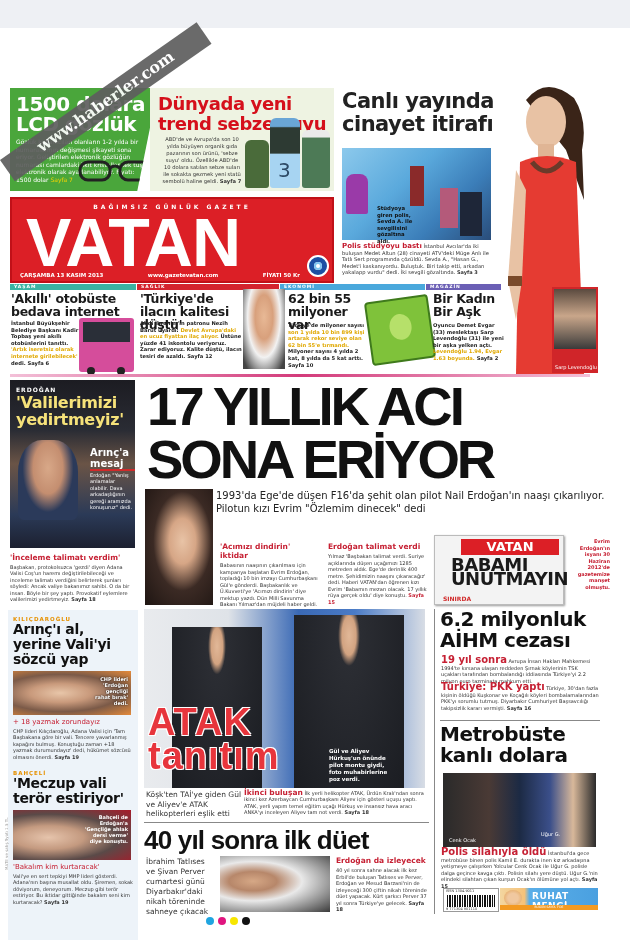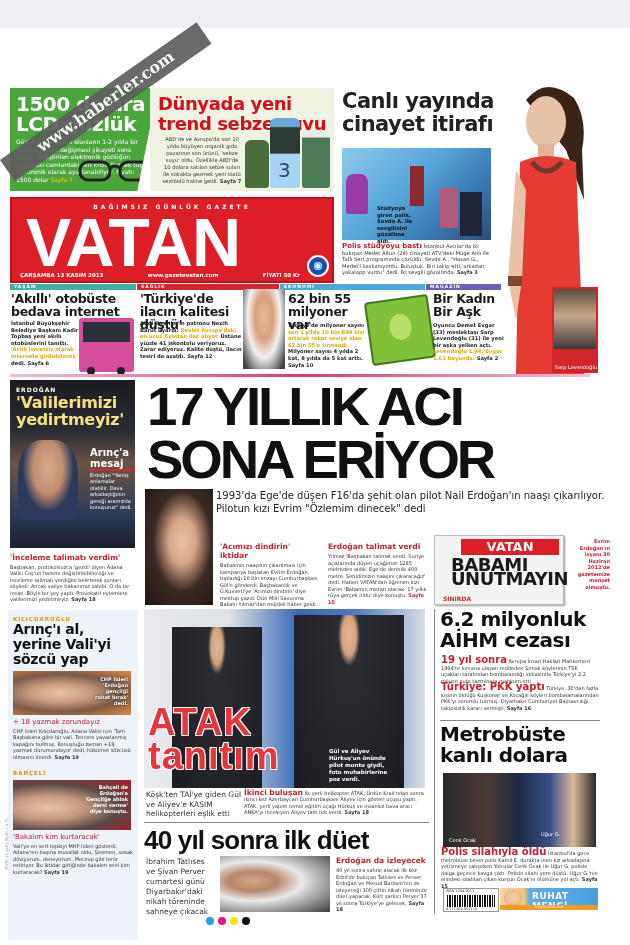--- a/index.html
+++ b/index.html
@@ -247,39 +247,40 @@
     <div class="kick2">KILIÇDAROĞLU</div>
     <div class="h">Arınç'ı al, yerine Vali'yi sözcü yap</div>
     <div class="kph">
         <div class="c" style="width:36px">CHP lideri 'Erdoğan gençliği rahat bırak' dedi.</div>
       </div>
     <div class="sub">+ 18 yazmak zorundayız</div>
     <div class="t"><span>CHP lideri Kılıçdaroğlu, Adana Valisi için 'Tam Başbakana göre bir vali. Tencere yavarlanmış kapağını bulmuş. Konuştuğu zaman +18 yazmak durumundayız' dedi, hükümet sözcüsü olmasını önerdi.</span> <b>Sayfa 19</b></div>
   </div>
   <div style="padding:10px 5px 0 5px">
     <div class="kick2">BAHÇELİ</div>
+    <div class="h">'Meczup vali terör estiriyor'</div>
     <div class="bph">
         <div class="c">Bahçeli de Erdoğan'a 'Gençliğe ahlak dersi verme' diye konuştu.</div>
       </div>
     <div class="sub">'Bakalım kim kurtaracak'</div>
     <div class="t"><span>Vali'ye en sert tepkiyi MHP lideri gösterdi. Adana'nın başına musallat oldu. Şiremen, sokak döviyorum, deneyorum. Meczup gibi terör estiriyor. Bu iktidar gittiğinde bakalım seni kim kurtaracak?</span> <b>Sayfa 19</b></div>
   </div>
 </div>
 <div class="vtext" style="top:870px">MATE ve satış fiyatı 1.5 TL</div>
 
 <div class="atak">
   <div class="pers" style="left:28px;top:18px;width:90px;height:161px"></div>
   <div class="pers" style="left:150px;top:6px;width:110px;height:173px"></div>
   <div class="big">
       <div>ATAK</div>
       <div>tanıtım</div>
     </div>
   <div class="cap" style="width:65px">Gül ve Aliyev Hürkuş'un önünde pilot montu giydi, foto muhabirlerine poz verdi.</div>
 </div>
-<div class="kosk">Köşk'ten TAİ'ye giden Gül ve Aliyev'e KASIM helikopterleri eşlik etti</div>
+<div class="kosk">Köşk'ten TAİ'ye giden Gül ve Aliyev'e ATAK helikopterleri eşlik etti</div>
 <div class="ikinci"><b>İkinci buluşan</b> <span>İlk yerli helikopter ATAK, Ürdün Kralı'ndan sonra ikinci kez Azerbaycan Cumhurbaşkanı Aliyev için gösteri uçuşu yaptı. ATAK, yerli yapım temel eğitim uçağı Hürkuş ve insansız hava aracı ANKA'yı inceleyen Aliyev tam not verdi.</span> <b style="color:#333;font-size:5px">Sayfa 18</b></div>
 <div class="vline" style="left:144px;top:822px;width:285px;height:1px"></div>
 <div class="vline" style="left:434px;top:609px;width:1px;height:305px"></div>
 
 <div class="d40">40 yıl sonra ilk düet</div>
 <div class="d40t">İbrahim Tatlıses ve Şivan Perver cumartesi günü Diyarbakır'daki nikah töreninde sahneye çıkacak</div>
 <div class="d40ph"></div>
 <div class="d40r">
   <div class="col-h">Erdoğan da izleyecek</div>
   <div class="col-t"><span>40 yıl sonra sahne alacak ilk kez Erbil'de buluşan Tatlıses ve Perver, Erdoğan ve Mesud Barzani'nin de izleyeceği 300 çiftin nikah töreninde düet yapacak. Kürt şarkıcı Perver 37 yıl sonra Türkiye'ye gelecek.</span> <b>Sayfa 18</b></div>

